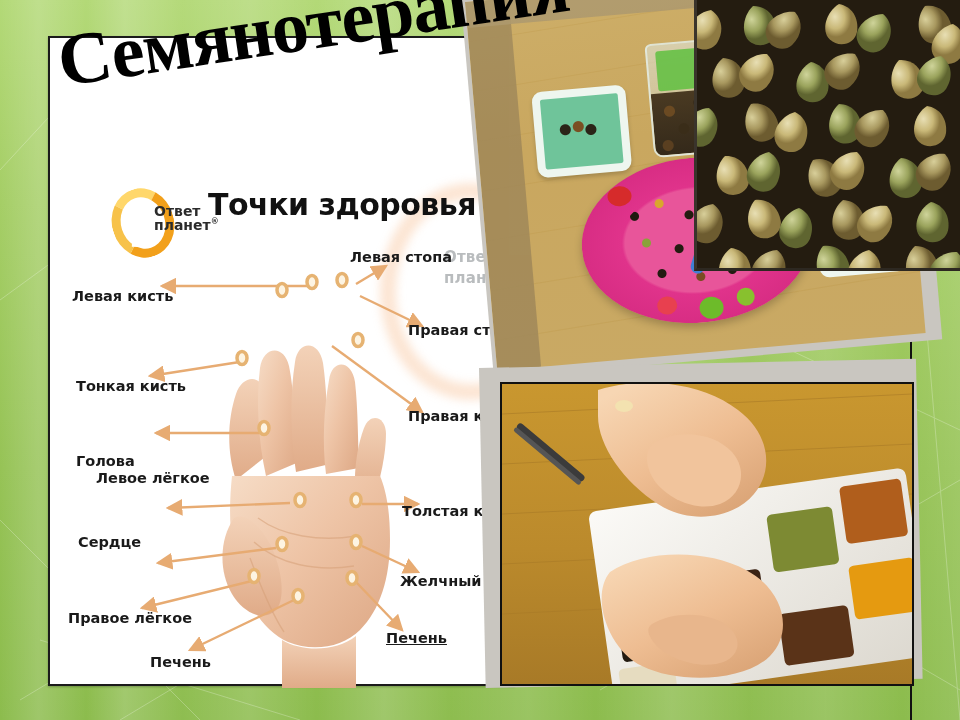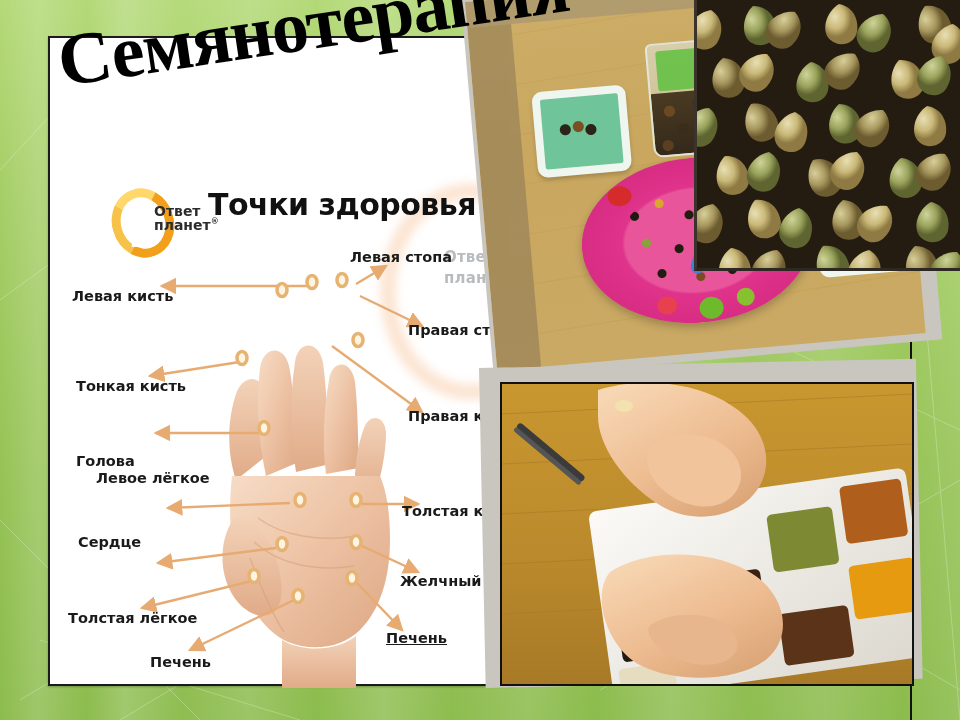--- a/index.html
+++ b/index.html
@@ -313,21 +313,21 @@
           <ellipse cx="302" cy="360" rx="5" ry="6.5"></ellipse>
         </g>
       </g>
     </svg>
 
     <div class="lab l" style="left:22px;top:250px;">Левая кисть</div>
     <div class="lab l" style="left:26px;top:340px;">Тонкая кисть</div>
     <div class="lab l" style="left:26px;top:415px;">Голова</div>
     <div class="lab l" style="left:22px;top:432px;margin-left:24px;">Левое лёгкое</div>
     <div class="lab l" style="left:28px;top:496px;">Сердце</div>
-    <div class="lab l" style="left:18px;top:572px;">Толстая лёгкое</div>
+    <div class="lab l" style="left:18px;top:572px;">Правое лёгкое</div>
     <div class="lab l" style="left:100px;top:616px;">Печень</div>
 
     <div class="lab r" style="left:300px;top:211px;">Левая стопа</div>
     <div class="lab r" style="left:358px;top:284px;">Правая стопа</div>
     <div class="lab r" style="left:358px;top:370px;">Правая кисть</div>
     <div class="lab r" style="left:352px;top:465px;">Толстая кишка</div>
     <div class="lab r" style="left:350px;top:535px;">Желчный пузырь</div>
     <div class="lab r" style="left:336px;top:592px;text-decoration:underline;">Печень</div>
 
   </div>

